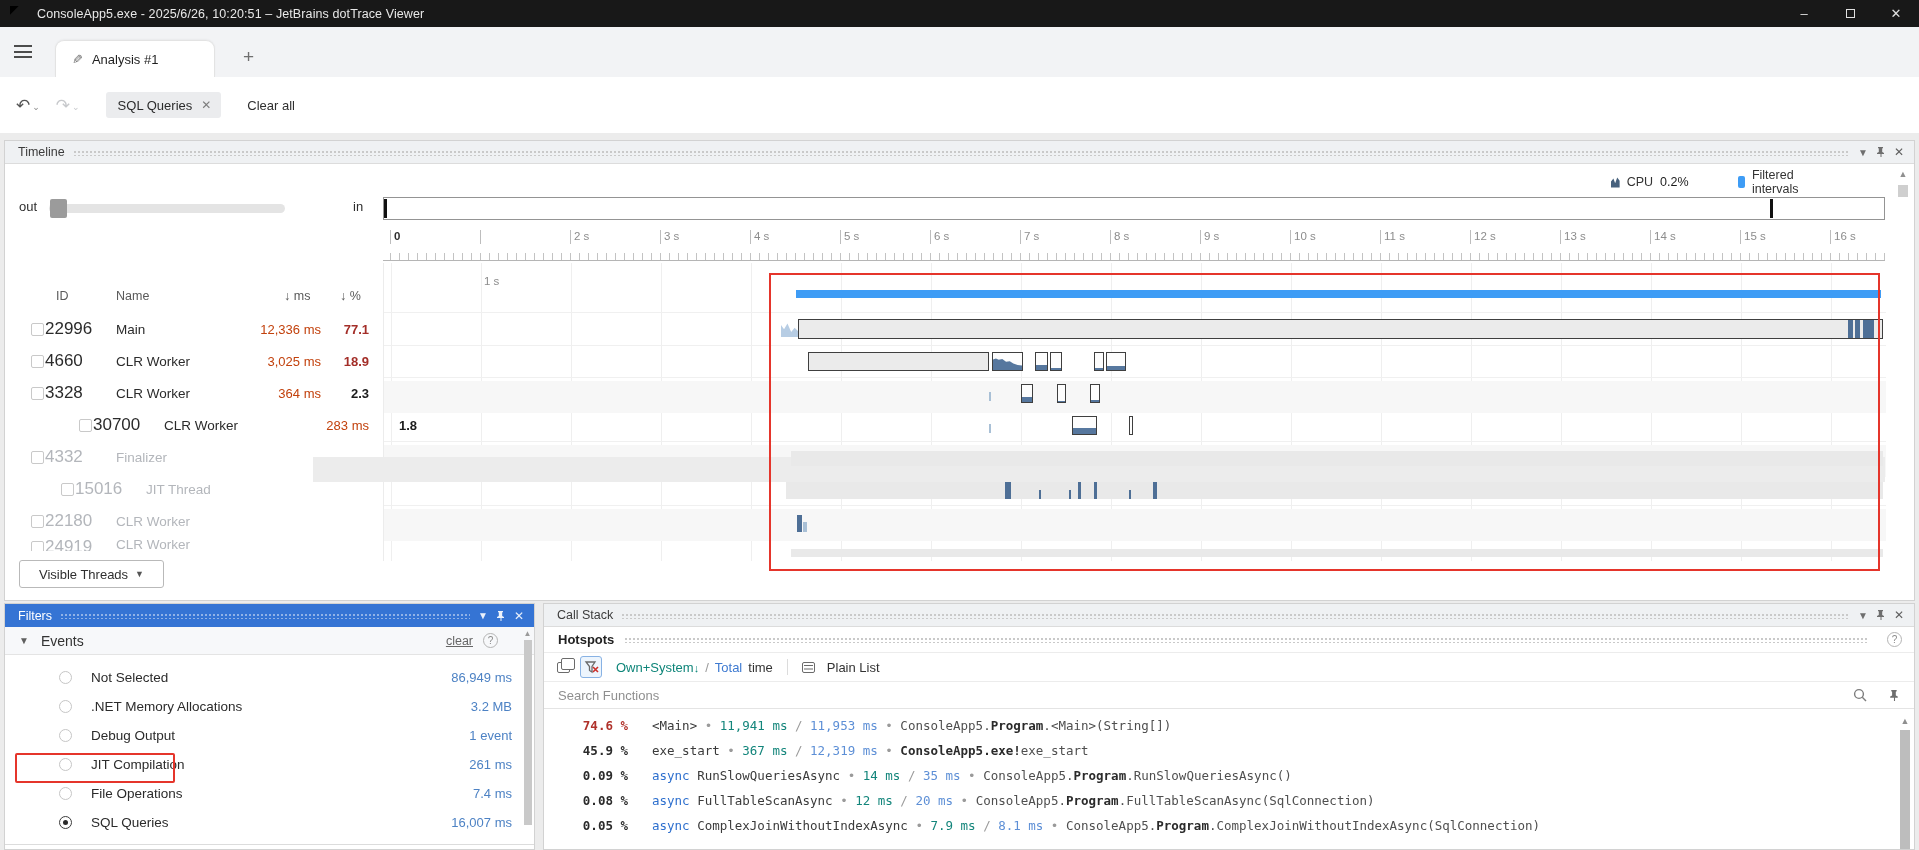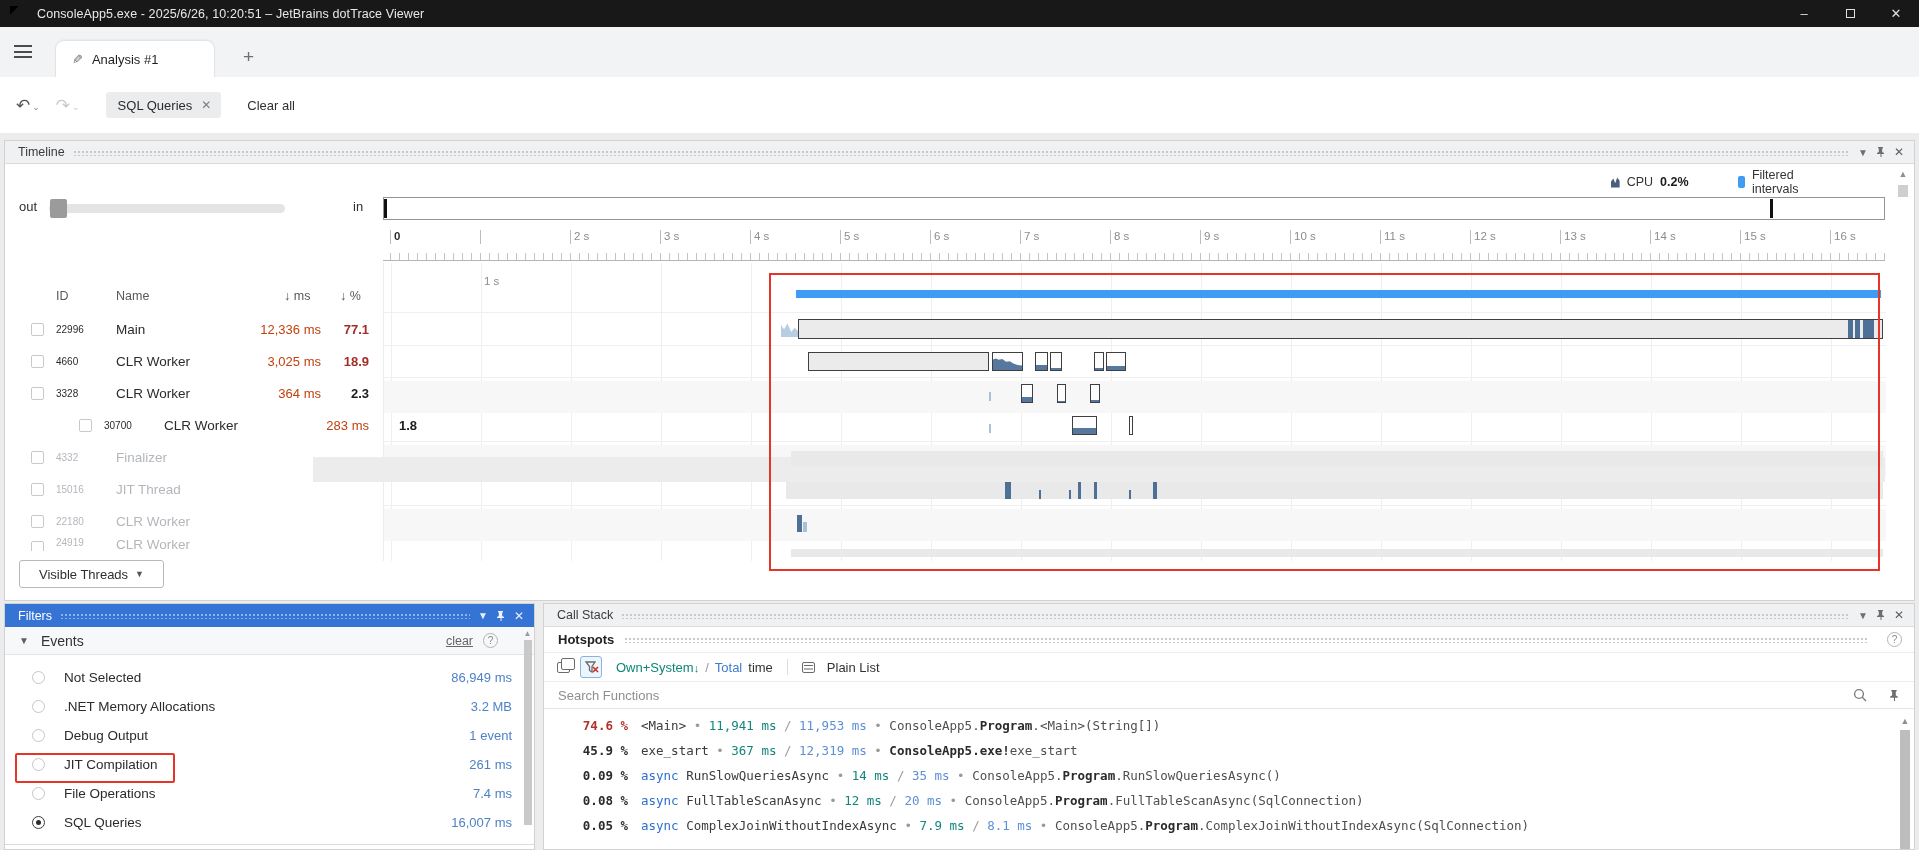--- a/index.html
+++ b/index.html
@@ -44,21 +44,21 @@
   .head-ic { color:#6e6e6e; font-size:10px; display:flex; align-items:center; }
   .icx { font-size:12px; color:#5f5f5f; }
 
   
   #timeline-panel { position:absolute; left:4px; top:140px; width:1911px; height:461px; background:#fff; border:1px solid #d2d2d2; }
   #tl-abs { position:absolute; left:-4px; top:0; width:1648px; height:461px; }  
 
   #tl-legend { position:absolute; left:1610px; top:31px; height:20px; display:flex; align-items:center; gap:7px; }
   #cpu-shape { width:14px; height:11px; background:#47617d; clip-path:polygon(0 100%,0 45%,28% 18%,48% 62%,72% 8%,100% 38%,100% 100%); }
   #tl-legend .cpu-lab { font-size:12.5px; color:#333; }
-  #tl-legend .cpu-val { font-size:12.5px; font-weight:bold; color:#1c1c1c; }
+  #tl-legend .cpu-val { font-size:12.5px; font-weight:normal; color:#1c1c1c; }
   #fi-swatch { width:12px; height:12px; border-radius:2px; margin-left:42px; }
   #tl-legend .fi-lab { font-size:12.5px; color:#333; }
 
   #out-label { position:absolute; left:18px; top:58px; font-size:13px; color:#2e2e2e; }
   #out-track { position:absolute; left:48px; top:63px; width:236px; height:9px; background:#e4e4e4; border-radius:5px; }
   #out-handle { position:absolute; left:49px; top:58px; width:17px; height:19px; background:#9b9b9b; border-radius:2px; }
   #in-label { position:absolute; left:352px; top:58px; font-size:13px; color:#2e2e2e; }
   #in-box { position:absolute; left:382px; top:56px; width:1502px; height:23px; background:#fff; border:1px solid #949494; }
   #in-caret-l { position:absolute; left:383px; top:58px; width:3px; height:19px; background:#111; }
   #in-tick { position:absolute; left:1769px; top:58px; width:3px; height:19px; background:#111; }
@@ -89,21 +89,21 @@
   .tl-tick { position:absolute; background:#4e6f96; }
   .tl-ticklight { position:absolute; background:#a9c0d6; }
 
   #red-rect { position:absolute; left:768px; top:132px; width:1111px; height:298px; border:2px solid #e5352b; }
 
   
   #thread-table { position:absolute; left:0; top:0; width:382px; height:461px; }
   .th-head { position:absolute; top:148px; height:24px; font-size:12.5px; color:#5a5a5a; }
   .trow { position:absolute; left:0; width:382px; height:32px; display:flex; align-items:center; }
   .trow .cb { position:absolute; left:30px; width:13px; height:13px; border:1px solid #c9c9c9; border-radius:2px; background:#fff; }
-  .trow .tid { position:absolute; left:55px; font-size:10px; }
+  .trow .tid { position:absolute; left:44px; font-size:17px; }
   .trow .tname { position:absolute; left:115px; font-size:13.5px; }
   .trow .tms { position:absolute; right:62px; font-size:13px; color:#c2410c; }
   .trow .tpct { position:absolute; right:14px; font-size:13px; font-weight:bold; color:#1c1c1c; }
   .trow .tpct.red { color:#a32e28; }
   .trow.dim .tid, .trow.dim .tname { color:#b3b6bb; }
 
   #visible-threads-btn { position:absolute; left:18px; top:419px; width:145px; height:28px; background:#fff; border:1px solid #b9b9b9; border-radius:3px; font-size:13px; color:#2f2f2f; display:flex; align-items:center; justify-content:center; gap:7px; }
   #visible-threads-btn .vcaret { font-size:9px; color:#555; }
 
   #tl-scroll { position:absolute; left:1893px; top:28px; width:18px; height:425px; }
@@ -116,21 +116,21 @@
   #filters-panel { width:531px; background:#fff; border:1px solid #d2d2d2; position:relative; overflow:hidden; }
   #filters-head { height:23px; background:#3574d4; display:flex; align-items:center; padding:0 10px 0 13px; gap:8px; }
   #filters-head .ptitle { color:#fff; font-size:12.5px; }
   #filters-head .dots { background-image:radial-gradient(circle,rgba(255,255,255,.45) .9px,transparent 1px); }
   #filters-head .head-ic, #filters-head .icx { color:#e9f0fb; }
   #events-bar { height:28px; background:#f7f8fa; border-bottom:1px solid #e4e4e4; display:flex; align-items:center; padding:0 36px 0 14px; }
   #events-bar .chev { font-size:10px; color:#5f6océ5f; color:#5f5f5f; margin-right:12px; }
   #events-bar .etitle { font-size:14px; color:#333; }
   #events-bar .clear-link { margin-left:auto; font-size:12.5px; color:#666; text-decoration:underline; }
   .help-circ { width:15px; height:15px; border:1px solid #b4b4b4; border-radius:50%; color:#8a8a8a; font-size:10px; display:flex; align-items:center; justify-content:center; margin-left:10px; }
-  #filter-items { position:relative; padding-top:8px; }
+  #filter-items { position:relative; padding-top:8px;padding-left:27px; }
   .fitem { height:29px; display:flex; align-items:center; padding:0 22px 0 27px; }
   .fitem .radio { width:13px; height:13px; border:1px solid #c6c6c6; border-radius:50%; background:#fff; }
   .fitem .radio.sel { border-color:#3c3c3c; position:relative; }
   .fitem .radio.sel::after { content:""; position:absolute; left:3px; top:3px; width:5px; height:5px; border-radius:50%; background:#2b2b2b; }
   .fitem .flabel { font-size:13.5px; color:#2b2b2b; margin-left:19px; }
   .fitem .fvalue { margin-left:auto; font-size:13px; color:#4d82c4; }
   #sql-selbox { position:absolute; left:10px; top:149px; width:160px; height:30px; border:2px solid #e5352b; border-radius:2px; }
   #filters-divider { position:absolute; left:0; right:0; bottom:4px; height:1px; background:#dcdcdc; }
   #filters-scroll { position:absolute; right:1px; top:25px; bottom:0; width:11px; }
   #filters-scroll .up { color:#9a9a9a; font-size:8px; text-align:center; }
@@ -154,21 +154,21 @@
   .plist-ic::before { content:""; position:absolute; left:1px; top:2px; right:1px; height:1.5px; background:#6b6b6b; box-shadow:0 3.5px 0 #6b6b6b; }
   .plist-lab { font-size:13px; color:#333; }
   #search-bar { height:27px; border-bottom:1px solid #e4e4e4; display:flex; align-items:center; padding:0 14px; }
   #search-bar .ph { font-size:13px; color:#8f8f8f; }
   #search-bar .sic { margin-left:auto; display:flex; gap:22px; align-items:center; }
 
   #hotspot-rows { position:relative; padding-top:4px; font-family:"DejaVu Sans Mono", monospace; font-size:12.5px; }
   .hrow { height:25px; display:flex; align-items:center; white-space:pre; }
   .hrow .pct { width:84px; text-align:right; font-weight:bold; color:#2b2b2b; }
   .hrow .pct.red { color:#b0322b; }
-  .hrow .body { margin-left:13px; }
+  .hrow .body { margin-left:24px; }
   .c-async { color:#2d6fce; }
   .c-name { color:#3b3b3b; }
   .c-gray { color:#8a8a8a; }
   .c-bullet { color:#9a9a9a; }
   .c-own { color:#13857b; }
   .c-total { color:#5d8fd6; }
   .c-qual { color:#4f4f4f; }
   .c-qual b { color:#2b2b2b; }
   #cs-scroll { position:absolute; right:2px; top:112px; bottom:0; width:14px; }
   #cs-scroll .up { color:#8f8f8f; font-size:9px; text-align:center; }
@@ -406,21 +406,21 @@
             <div class="tid">30700</div>
             <div class="tname">CLR Worker</div>
             <div class="tms">283 ms</div>
             <div class="tpct">1.8</div>
           </div>
           <div class="trow dim" style="top: 300px;">
             <div class="cb"></div>
             <div class="tid">4332</div>
             <div class="tname">Finalizer</div>
           </div>
-          <div class="trow dim" style="top: 332px;">
+          <div class="trow dim" style="top: 332px; margin-left: 30px;">
             <div class="cb"></div>
             <div class="tid">15016</div>
             <div class="tname">JIT Thread</div>
           </div>
           <div class="trow dim" style="top: 364px;">
             <div class="cb"></div>
             <div class="tid">22180</div>
             <div class="tname">CLR Worker</div>
           </div>
           <div class="trow dim" style="top: 396px; height: 14px; overflow: hidden; align-items: flex-start;">

